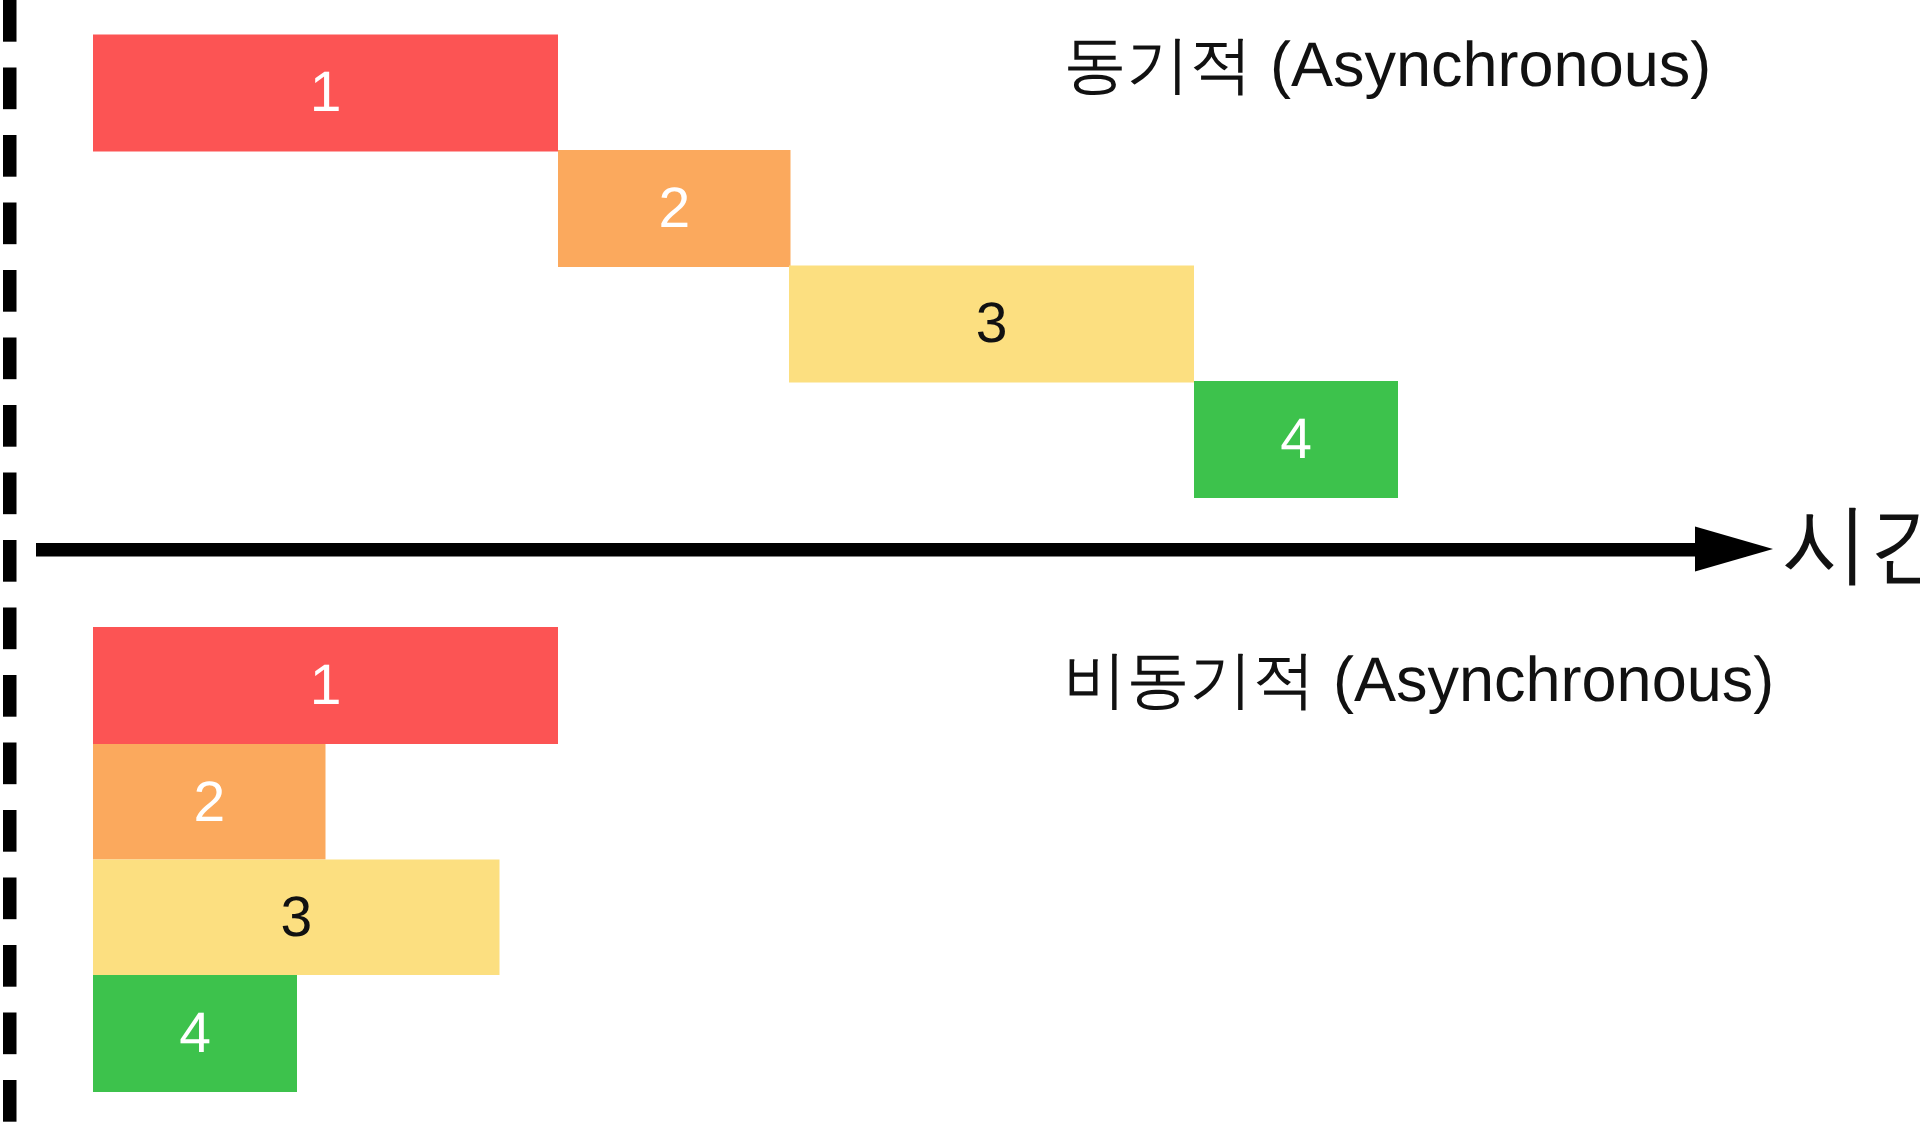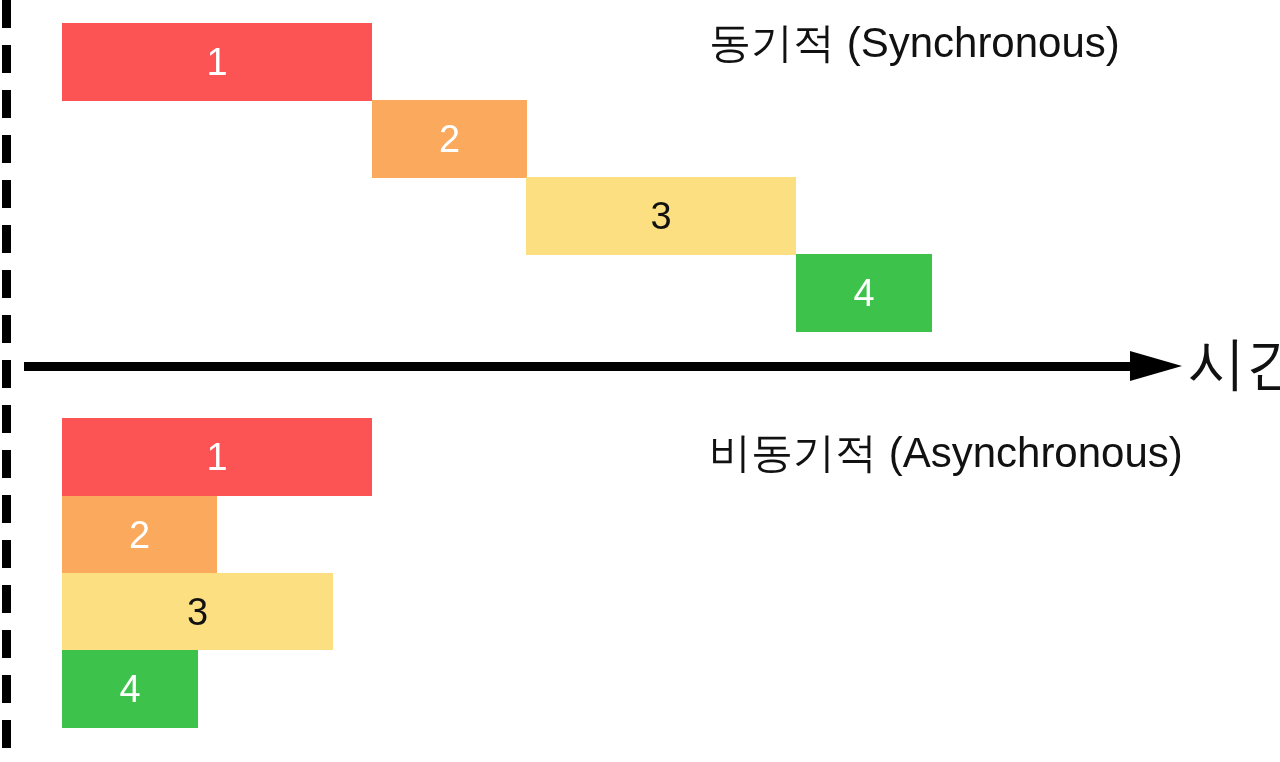--- a/index.html
+++ b/index.html
@@ -89,21 +89,21 @@
 <div id="canvas">
 
   <div class="origin-line"></div>
 
   <div class="axis">
     <div class="axis-line"></div>
     <div class="axis-head"></div>
     <div class="axis-label">시간</div>
   </div>
 
-  <div class="section-label sync">동기적 (Synchronous)</div>
+  <div class="section-label sync">동기적 (Asynchronous)</div>
 
   <div class="section-label async">비동기적 (Asynchronous)</div>
 
   <div id="sync-bars">
       <div class="bar" style="left: 62px; top: 23px; width: 310px; height: 78px; background: rgb(252, 84, 84);">
         <span class="bar-num" style="color: rgb(255, 255, 255);">1</span>
       </div>
       <div class="bar" style="left: 372px; top: 100px; width: 155px; height: 78px; background: rgb(251, 169, 93);">
         <span class="bar-num" style="color: rgb(255, 255, 255);">2</span>
       </div>

